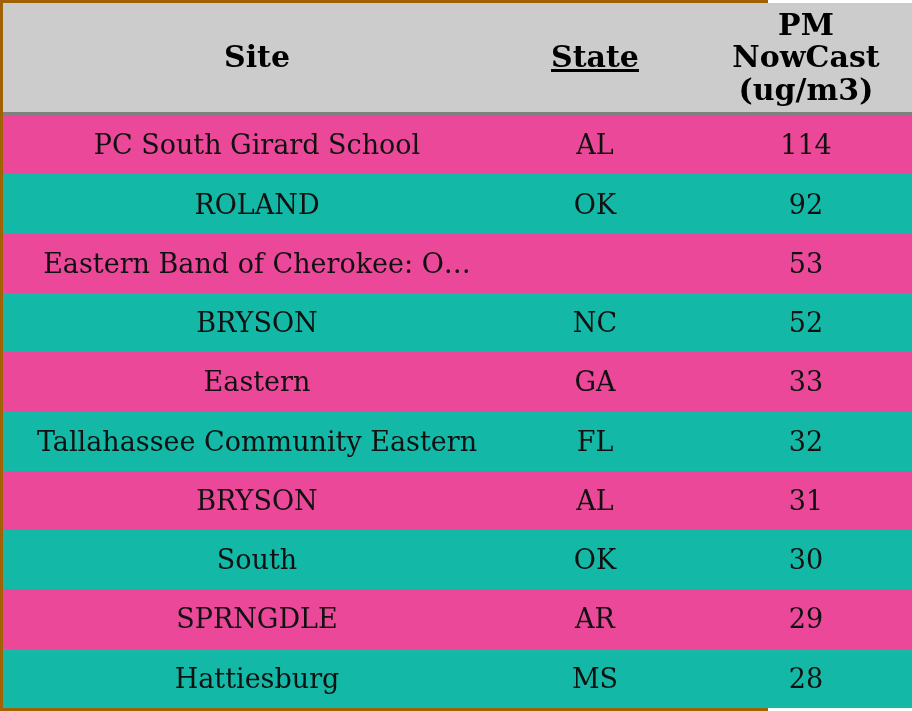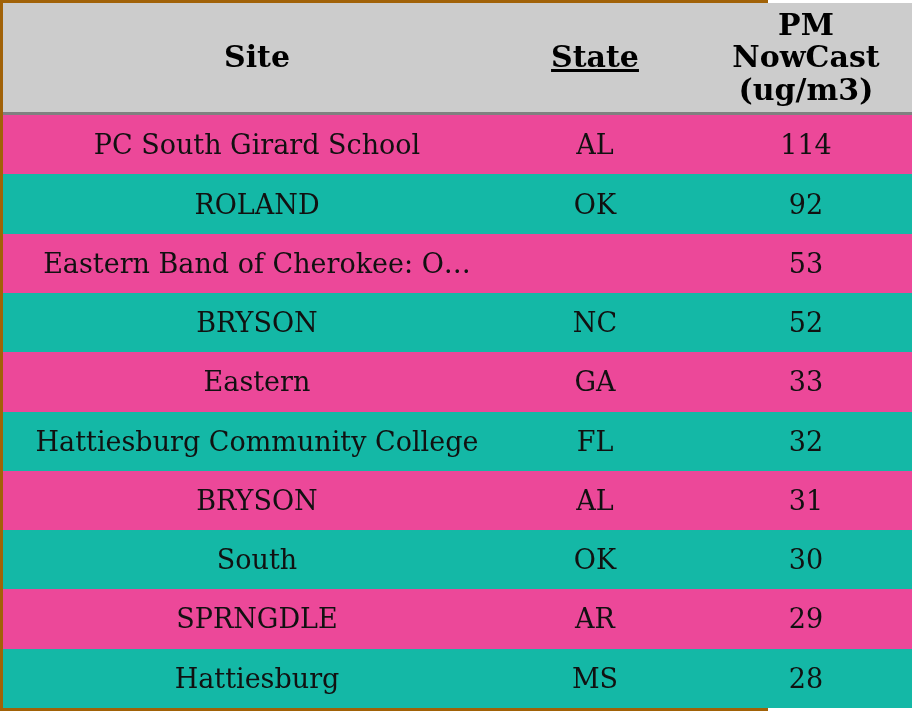--- a/index.html
+++ b/index.html
@@ -100,21 +100,21 @@
         <td>BRYSON</td>
         <td>NC</td>
         <td>52</td>
       </tr>
       <tr class="odd">
         <td>Eastern</td>
         <td>GA</td>
         <td>33</td>
       </tr>
       <tr class="even">
-        <td>Hattiesburg Community College</td>
+        <td>Tallahassee Community Eastern</td>
         <td>FL</td>
         <td>32</td>
       </tr>
       <tr class="odd">
         <td>BRYSON</td>
         <td>AL</td>
         <td>31</td>
       </tr>
       <tr class="even">
         <td>South</td>

